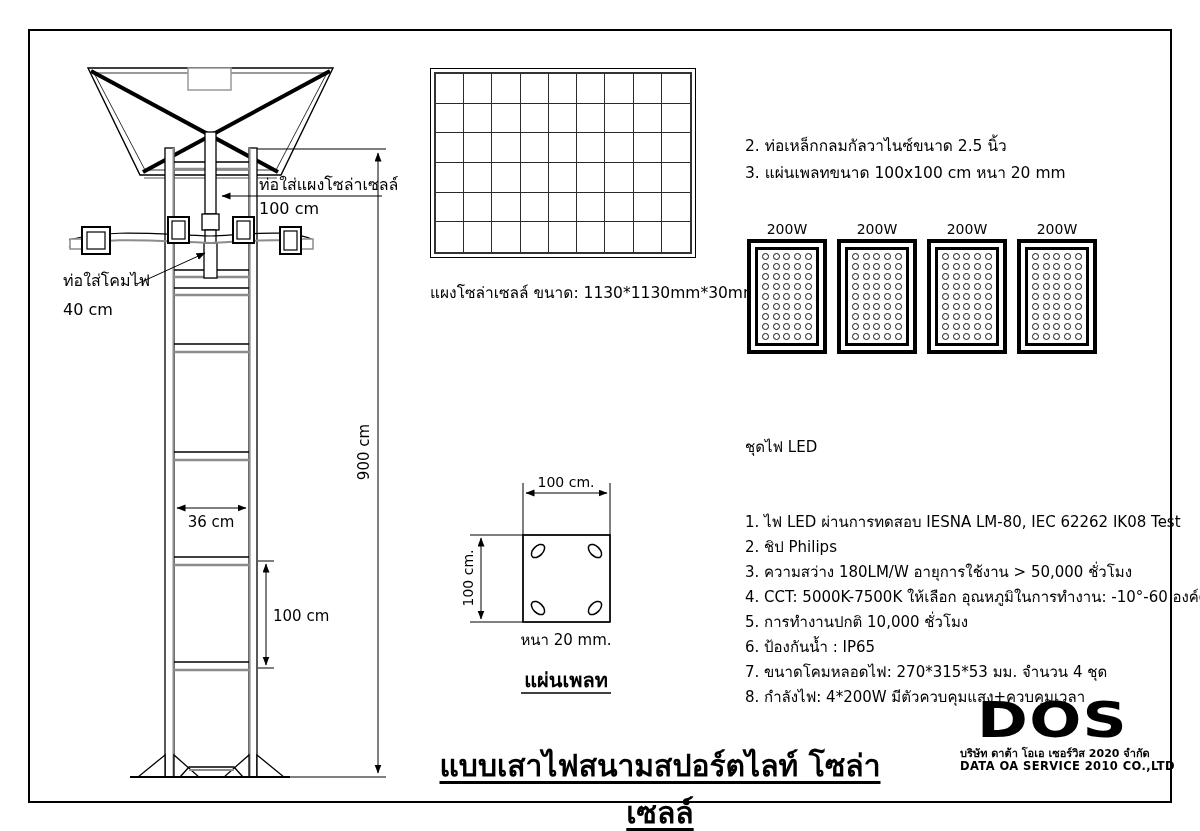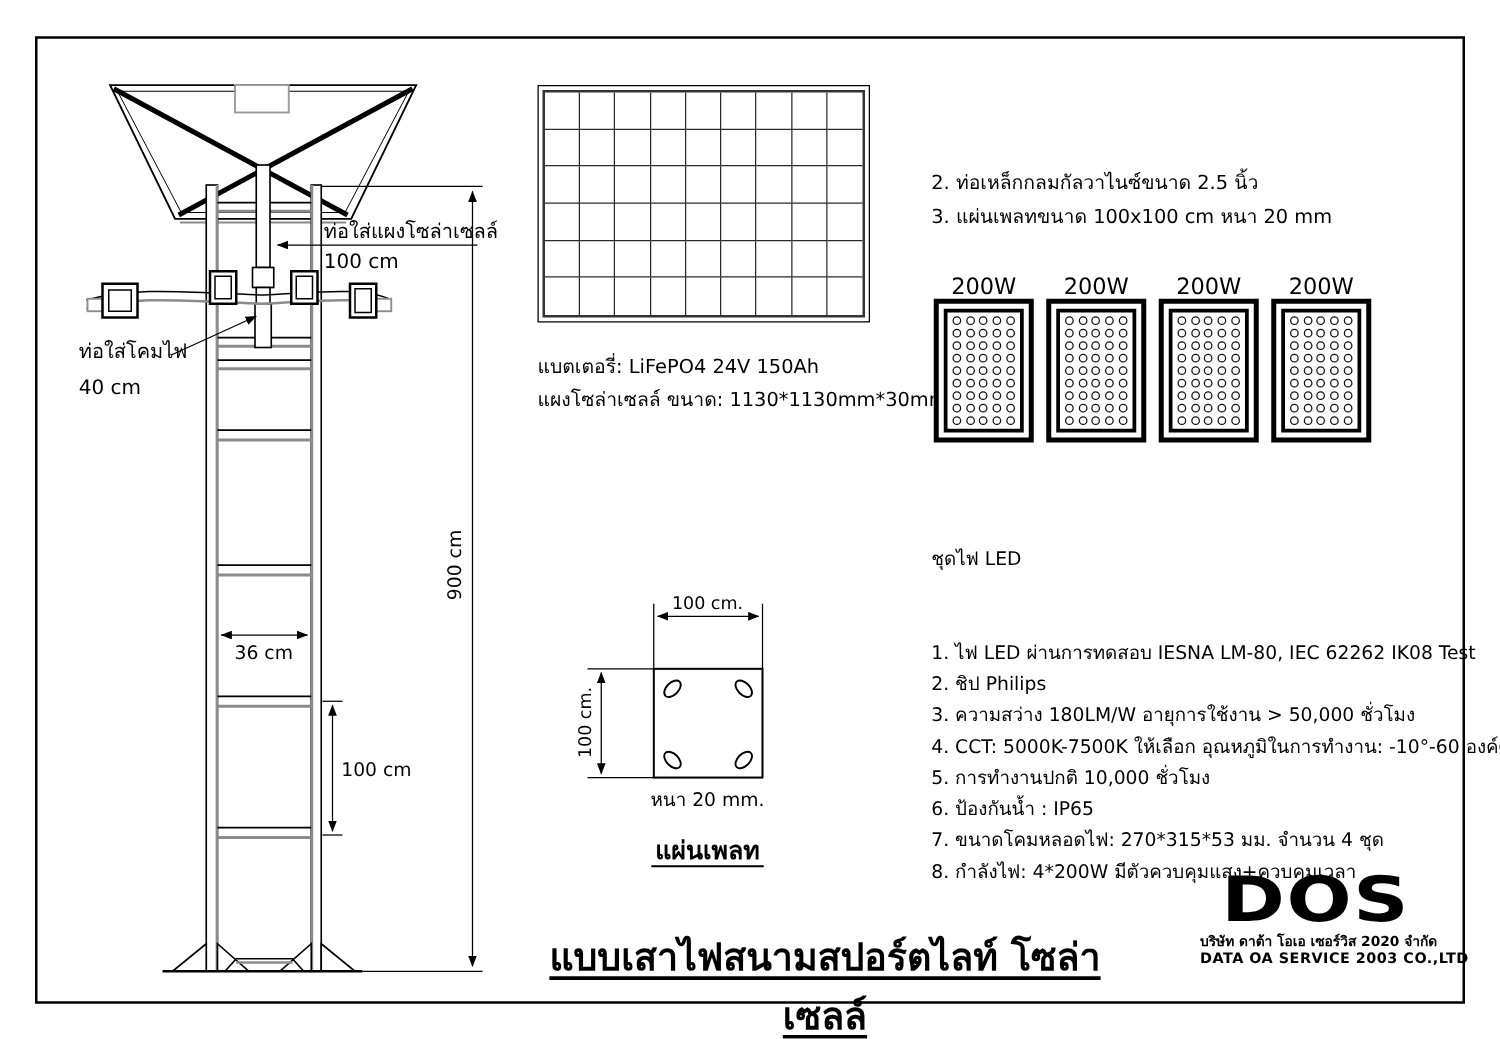--- a/index.html
+++ b/index.html
@@ -19,21 +19,21 @@
 
   
   .spec-block{position:absolute;white-space:pre;}
   .solar-specs{left:430px;top:280px;font-size:15.5px;line-height:27px;}
   .steel-specs{left:745px;top:79px;font-size:15.5px;line-height:27px;}
   .led-specs{left:745px;top:385px;font-size:15px;line-height:25px;}
 
   
   .led-row{position:absolute;left:747px;top:220px;display:flex;}
   .led-unit{width:80px;margin-right:10px;}
-  .led-watt{text-align:center;font-size:18px;height:19px;line-height:19px;}
+  .led-watt{text-align:center;font-size:14px;height:19px;line-height:19px;}
   .led-panel{height:115px;box-sizing:border-box;border:4px solid #000;padding:4px;background:#fff;}
   .led-inner{height:100%;box-sizing:border-box;border:3px solid #000;padding:2px;
              display:grid;grid-template-columns:repeat(5,1fr);grid-template-rows:repeat(9,1fr);
              place-items:center;}
   .led-dot{width:7px;height:7px;border:1.5px solid #111;border-radius:50%;box-sizing:border-box;}
 
   
   .main-title{position:absolute;left:420px;top:742px;width:480px;text-align:center;
               font-size:30px;font-weight:bold;text-decoration:underline;
               text-underline-offset:5px;}
@@ -238,21 +238,21 @@
         <div class="solar-cell"></div>
         <div class="solar-cell"></div>
         <div class="solar-cell"></div>
         <div class="solar-cell"></div>
         <div class="solar-cell"></div>
         <div class="solar-cell"></div>
         <div class="solar-cell"></div>
       </div>
   </div>
 
-  <div class="spec-block solar-specs"><div class="spec-line">แบตเตอรี่: LiFePO4 24V 150Ah</div><div class="spec-line">แผงโซล่าเซลล์ ขนาด: 1130*1130mm*30mm</div></div>
+  <div class="spec-block solar-specs"><div class="spec-line">แผงโซล่าเซลล์ ขนาด: 1130*1130mm*30mm</div></div>
 
   <div class="spec-block steel-specs">
     <div><div class="spec-line">2. ท่อเหล็กกลมกัลวาไนซ์ขนาด 2.5 นิ้ว</div><div class="spec-line">3. แผ่นเพลทขนาด 100x100 cm หนา 20 mm</div></div>
   </div>
 
   <div class="led-row">
       <div class="led-unit">
         <div class="led-watt">200W</div>
         <div class="led-panel">
           <div class="led-inner">
@@ -465,16 +465,16 @@
   <div class="spec-block led-specs">
     <div>ชุดไฟ LED</div>
     <div><div class="spec-line">1. ไฟ LED ผ่านการทดสอบ IESNA LM-80, IEC 62262 IK08 Test</div><div class="spec-line">2. ชิป Philips</div><div class="spec-line">3. ความสว่าง 180LM/W อายุการใช้งาน &gt; 50,000 ชั่วโมง</div><div class="spec-line">4. CCT: 5000K-7500K ให้เลือก อุณหภูมิในการทำงาน: -10°-60 องค์ศา</div><div class="spec-line">5. การทำงานปกติ 10,000 ชั่วโมง</div><div class="spec-line">6. ป้องกันน้ำ : IP65</div><div class="spec-line">7. ขนาดโคมหลอดไฟ: 270*315*53 มม. จำนวน 4 ชุด</div><div class="spec-line">8. กำลังไฟ: 4*200W มีตัวควบคุมแสง+ควบคุมเวลา</div></div>
   </div>
 
   <div class="main-title">แบบเสาไฟสนามสปอร์ตไลท์ โซล่าเซลล์</div>
 
   <div class="dos-logo">
     <div class="dos-word">DOS</div>
     <div class="dos-th">บริษัท ดาต้า โอเอ เซอร์วิส 2020 จำกัด</div>
-    <div class="dos-en">DATA OA SERVICE 2003 CO.,LTD</div>
+    <div class="dos-en">DATA OA SERVICE 2010 CO.,LTD</div>
   </div>
 
 </div>
 
 </body></html>

